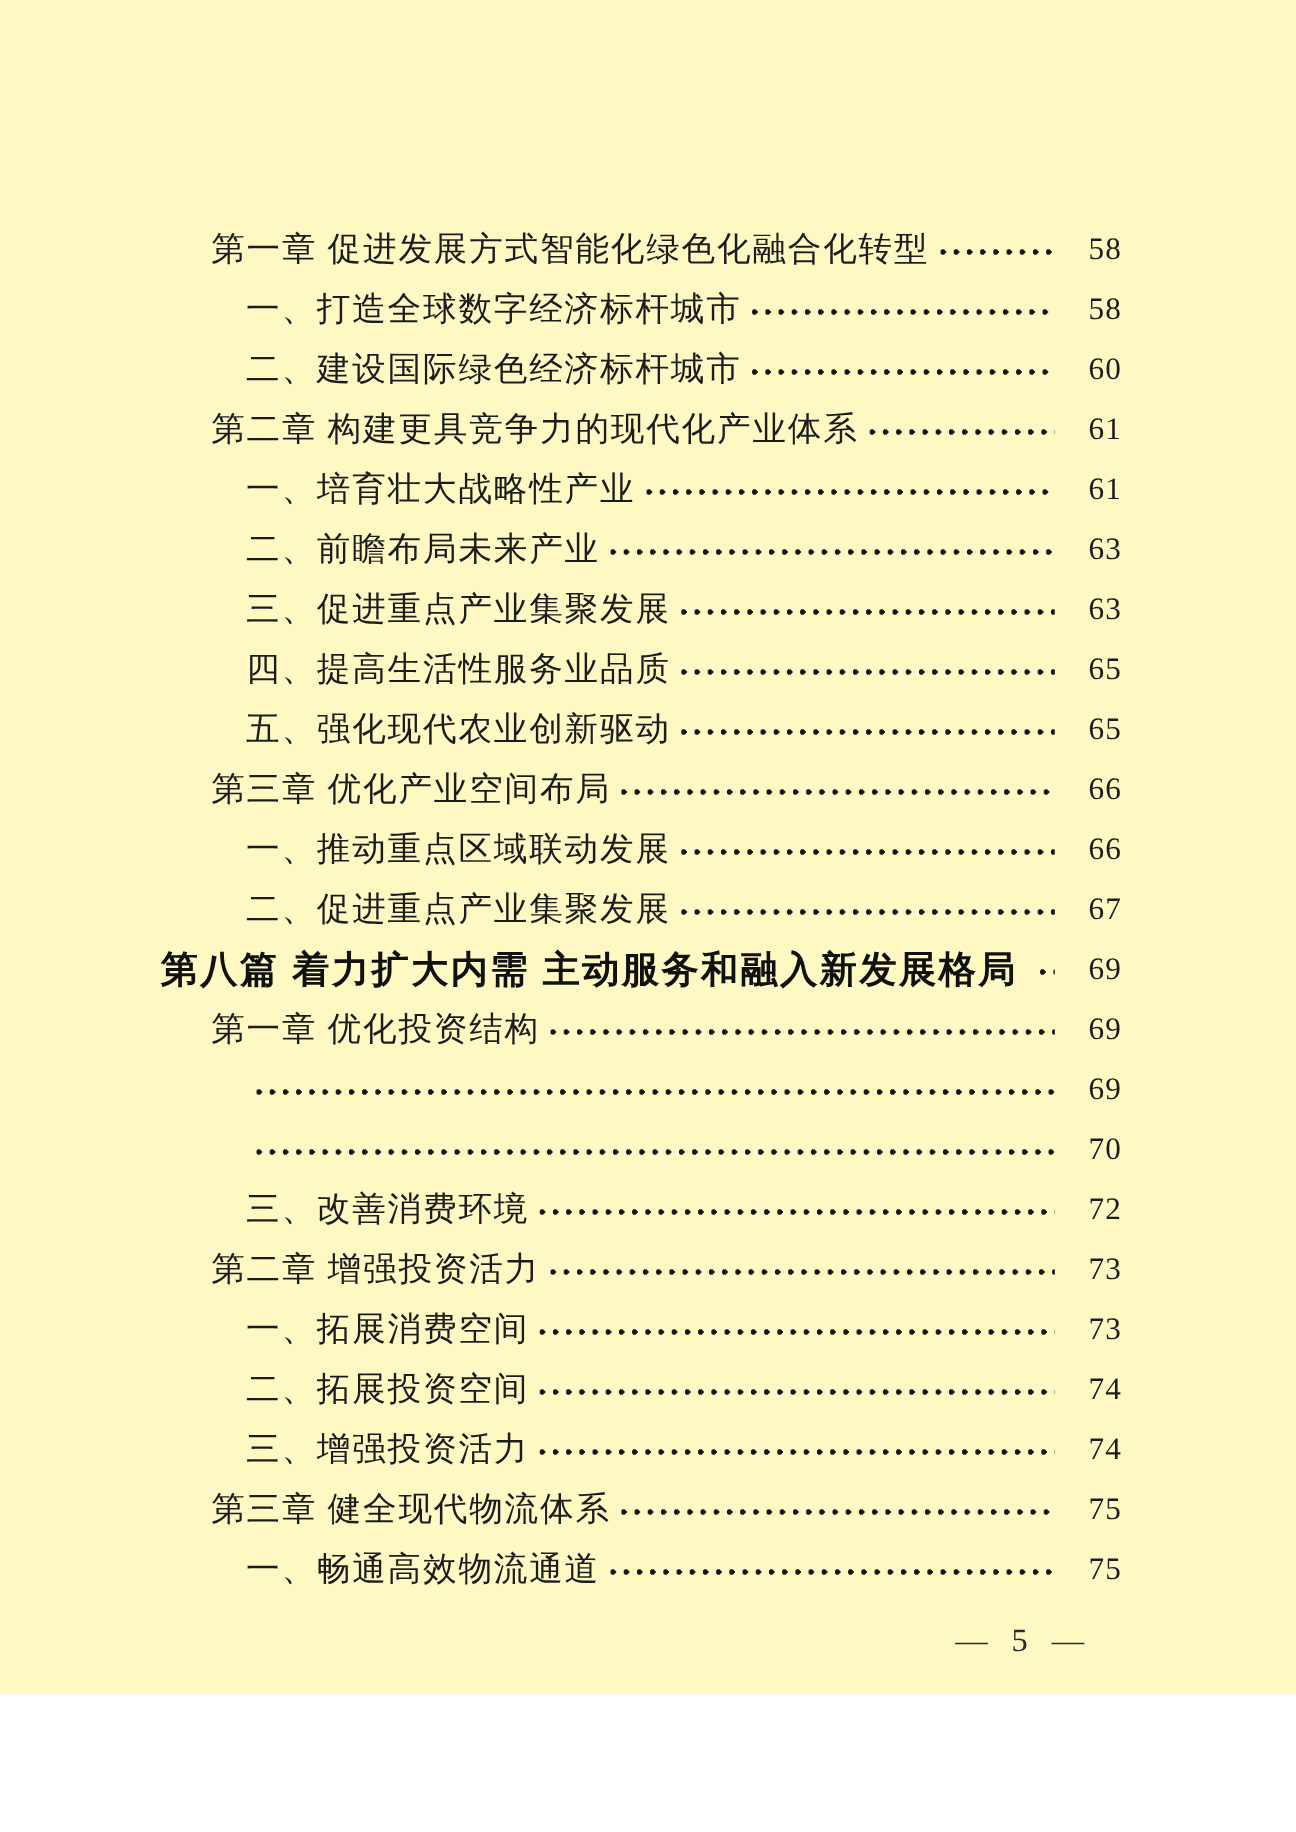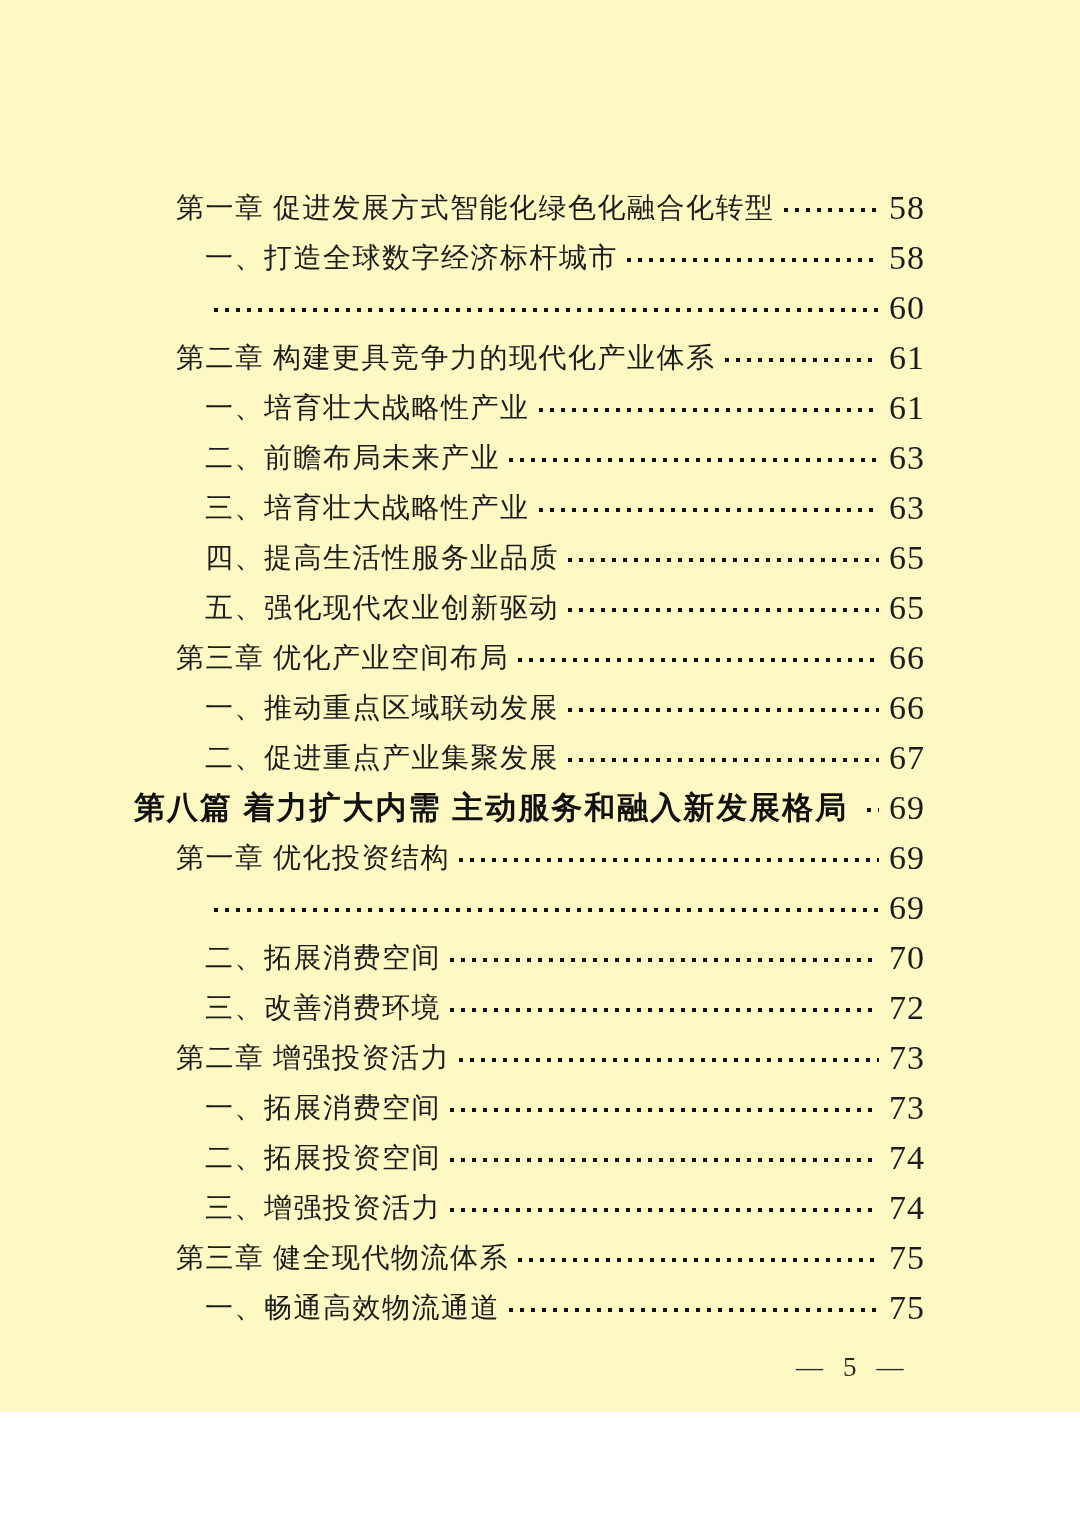--- a/index.html
+++ b/index.html
@@ -49,23 +49,24 @@
     background-image: radial-gradient(circle 2.3px at 3px 3px, #151515 97%, transparent 100%);
     background-size: 11px 6px;
     background-repeat: repeat-x;
     background-position: left center;
     min-width: 0;
   }
   .part .leader { margin-left: 18px; }
   .page-num {
     flex: 0 0 auto;
     min-width: 46px;
+    text-align: right;
     font-family: "Liberation Serif", "DejaVu Serif", serif;
     font-weight: 400;
-    font-size: 34px;
+    font-size: 26px;
     letter-spacing: 1px;
     color: #1c1c1c;
   }
   .footer {
     position: absolute;
     top: 1352px;
     left: 796px;
     display: flex;
     align-items: center;
     gap: 20px;
@@ -84,40 +85,41 @@
       <span class="title">第一章 促进发展方式智能化绿色化融合化转型</span>
       <span class="leader"></span>
       <span class="page-num">58</span>
     </div>
       <div class="row sub">
       <span class="title">一、打造全球数字经济标杆城市</span>
       <span class="leader"></span>
       <span class="page-num">58</span>
     </div>
       <div class="row sub">
+      <span class="title">二、建设国际绿色经济标杆城市</span>
       <span class="leader"></span>
       <span class="page-num">60</span>
     </div>
       <div class="row chapter">
       <span class="title">第二章 构建更具竞争力的现代化产业体系</span>
       <span class="leader"></span>
       <span class="page-num">61</span>
     </div>
       <div class="row sub">
       <span class="title">一、培育壮大战略性产业</span>
       <span class="leader"></span>
       <span class="page-num">61</span>
     </div>
       <div class="row sub">
       <span class="title">二、前瞻布局未来产业</span>
       <span class="leader"></span>
       <span class="page-num">63</span>
     </div>
       <div class="row sub">
-      <span class="title">三、培育壮大战略性产业</span>
+      <span class="title">三、促进重点产业集聚发展</span>
       <span class="leader"></span>
       <span class="page-num">63</span>
     </div>
       <div class="row sub">
       <span class="title">四、提高生活性服务业品质</span>
       <span class="leader"></span>
       <span class="page-num">65</span>
     </div>
       <div class="row sub">
       <span class="title">五、强化现代农业创新驱动</span>
@@ -147,21 +149,20 @@
       <div class="row chapter">
       <span class="title">第一章 优化投资结构</span>
       <span class="leader"></span>
       <span class="page-num">69</span>
     </div>
       <div class="row sub">
       <span class="leader"></span>
       <span class="page-num">69</span>
     </div>
       <div class="row sub">
-      <span class="title">二、拓展消费空间</span>
       <span class="leader"></span>
       <span class="page-num">70</span>
     </div>
       <div class="row sub">
       <span class="title">三、改善消费环境</span>
       <span class="leader"></span>
       <span class="page-num">72</span>
     </div>
       <div class="row chapter">
       <span class="title">第二章 增强投资活力</span>

